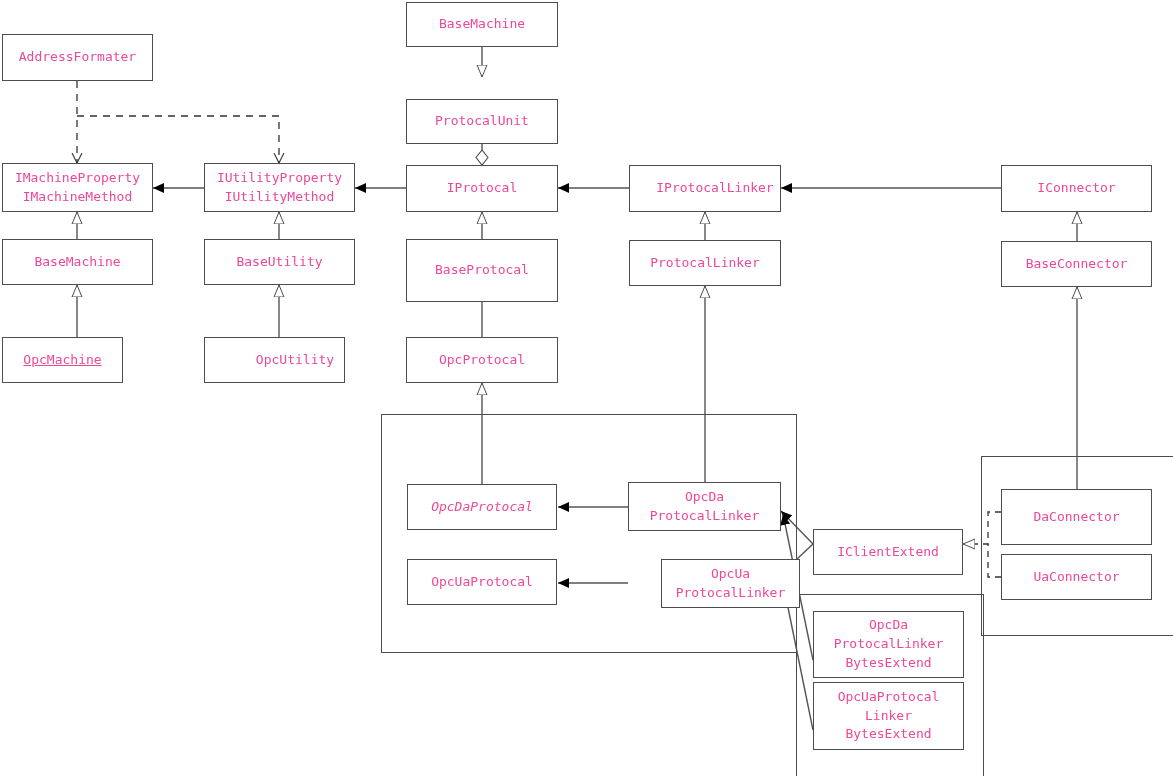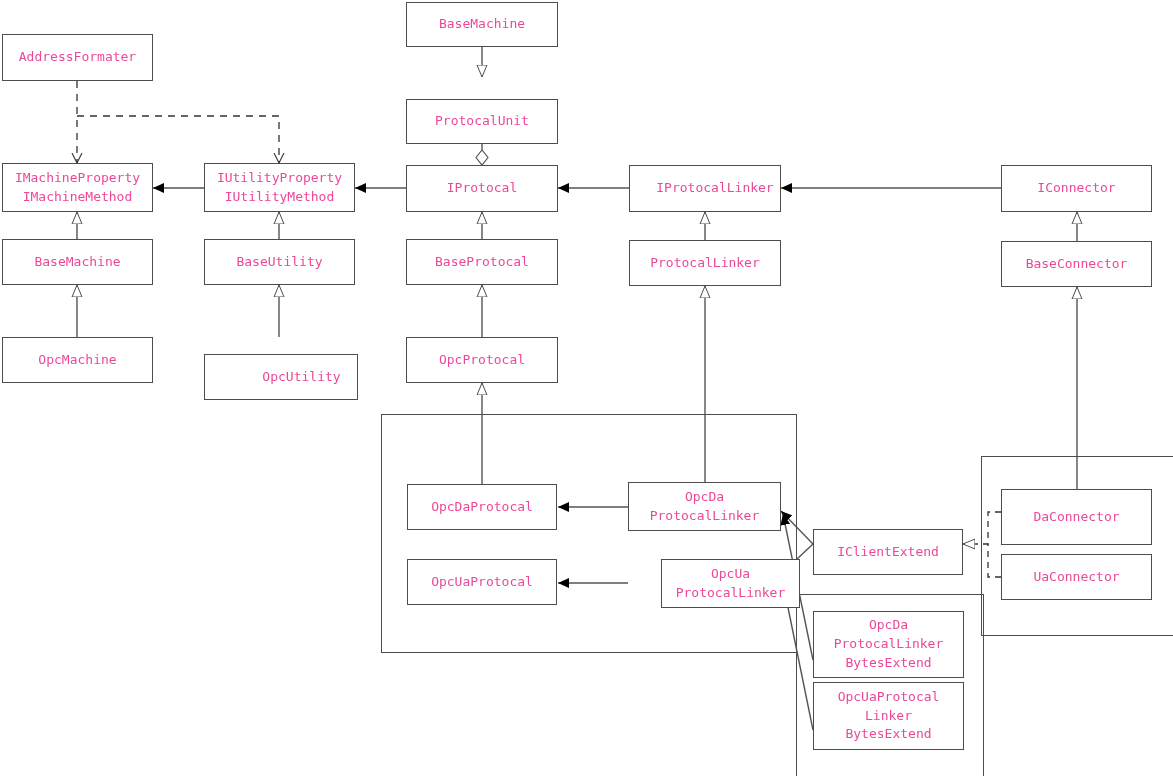--- a/index.html
+++ b/index.html
@@ -115,40 +115,40 @@
   <div class="group" style="left:796px;top:594px;width:188px;height:190px;"></div>
   <div class="group" style="left:981px;top:456px;width:205px;height:180px;"></div>
 
   <div class="node" style="left:2px;top:34px;width:151px;height:47px;">AddressFormater</div>
 
   <div class="node" style="left:2px;top:163px;width:151px;height:49px;">IMachineProperty
 IMachineMethod</div>
 
   <div class="node" style="left:2px;top:239px;width:151px;height:46px;">BaseMachine</div>
 
-  <div class="node" style="left:2px;top:337px;width:151px;height:46px;">OpcMachine</div>
+  <div class="node" style="left:2px;top:337px;width:121px;height:46px;text-decoration:underline;">OpcMachine</div>
 
   <div class="node" style="left:204px;top:163px;width:151px;height:49px;">IUtilityProperty
 IUtilityMethod</div>
 
   <div class="node" style="left:204px;top:239px;width:151px;height:46px;">BaseUtility</div>
 
-  <div class="node" style="left:204px;top:354px;width:154px;height:46px;padding-left:41px;">OpcUtility</div>
+  <div class="node" style="left:204px;top:337px;width:141px;height:46px;padding-left:41px;">OpcUtility</div>
 
   <div class="node" style="left:406px;top:2px;width:152px;height:45px;">BaseMachine</div>
 
   <div class="node" style="left:406px;top:77px;width:152px;height:45px;margin-top:22px;">ProtocalUnit</div>
 
   <div class="node" style="left:406px;top:165px;width:152px;height:47px;">IProtocal</div>
 
-  <div class="node" style="left:406px;top:239px;width:152px;height:46px;">BaseProtocal</div>
+  <div class="node" style="left:406px;top:239px;width:152px;height:63px;">BaseProtocal</div>
 
   <div class="node" style="left:406px;top:337px;width:152px;height:46px;">OpcProtocal</div>
 
-  <div class="node" style="left:407px;top:484px;width:150px;height:46px;">OpcDaProtocal</div>
+  <div class="node" style="left:407px;top:484px;width:150px;height:46px;font-style:italic;">OpcDaProtocal</div>
 
   <div class="node" style="left:407px;top:559px;width:150px;height:46px;">OpcUaProtocal</div>
 
   <div class="node" style="left:629px;top:165px;width:152px;height:47px;padding-left:20px;">IProtocalLinker</div>
 
   <div class="node" style="left:629px;top:240px;width:152px;height:46px;">ProtocalLinker</div>
 
   <div class="node" style="left:628px;top:482px;width:153px;height:49px;">OpcDa
 ProtocalLinker</div>
 

